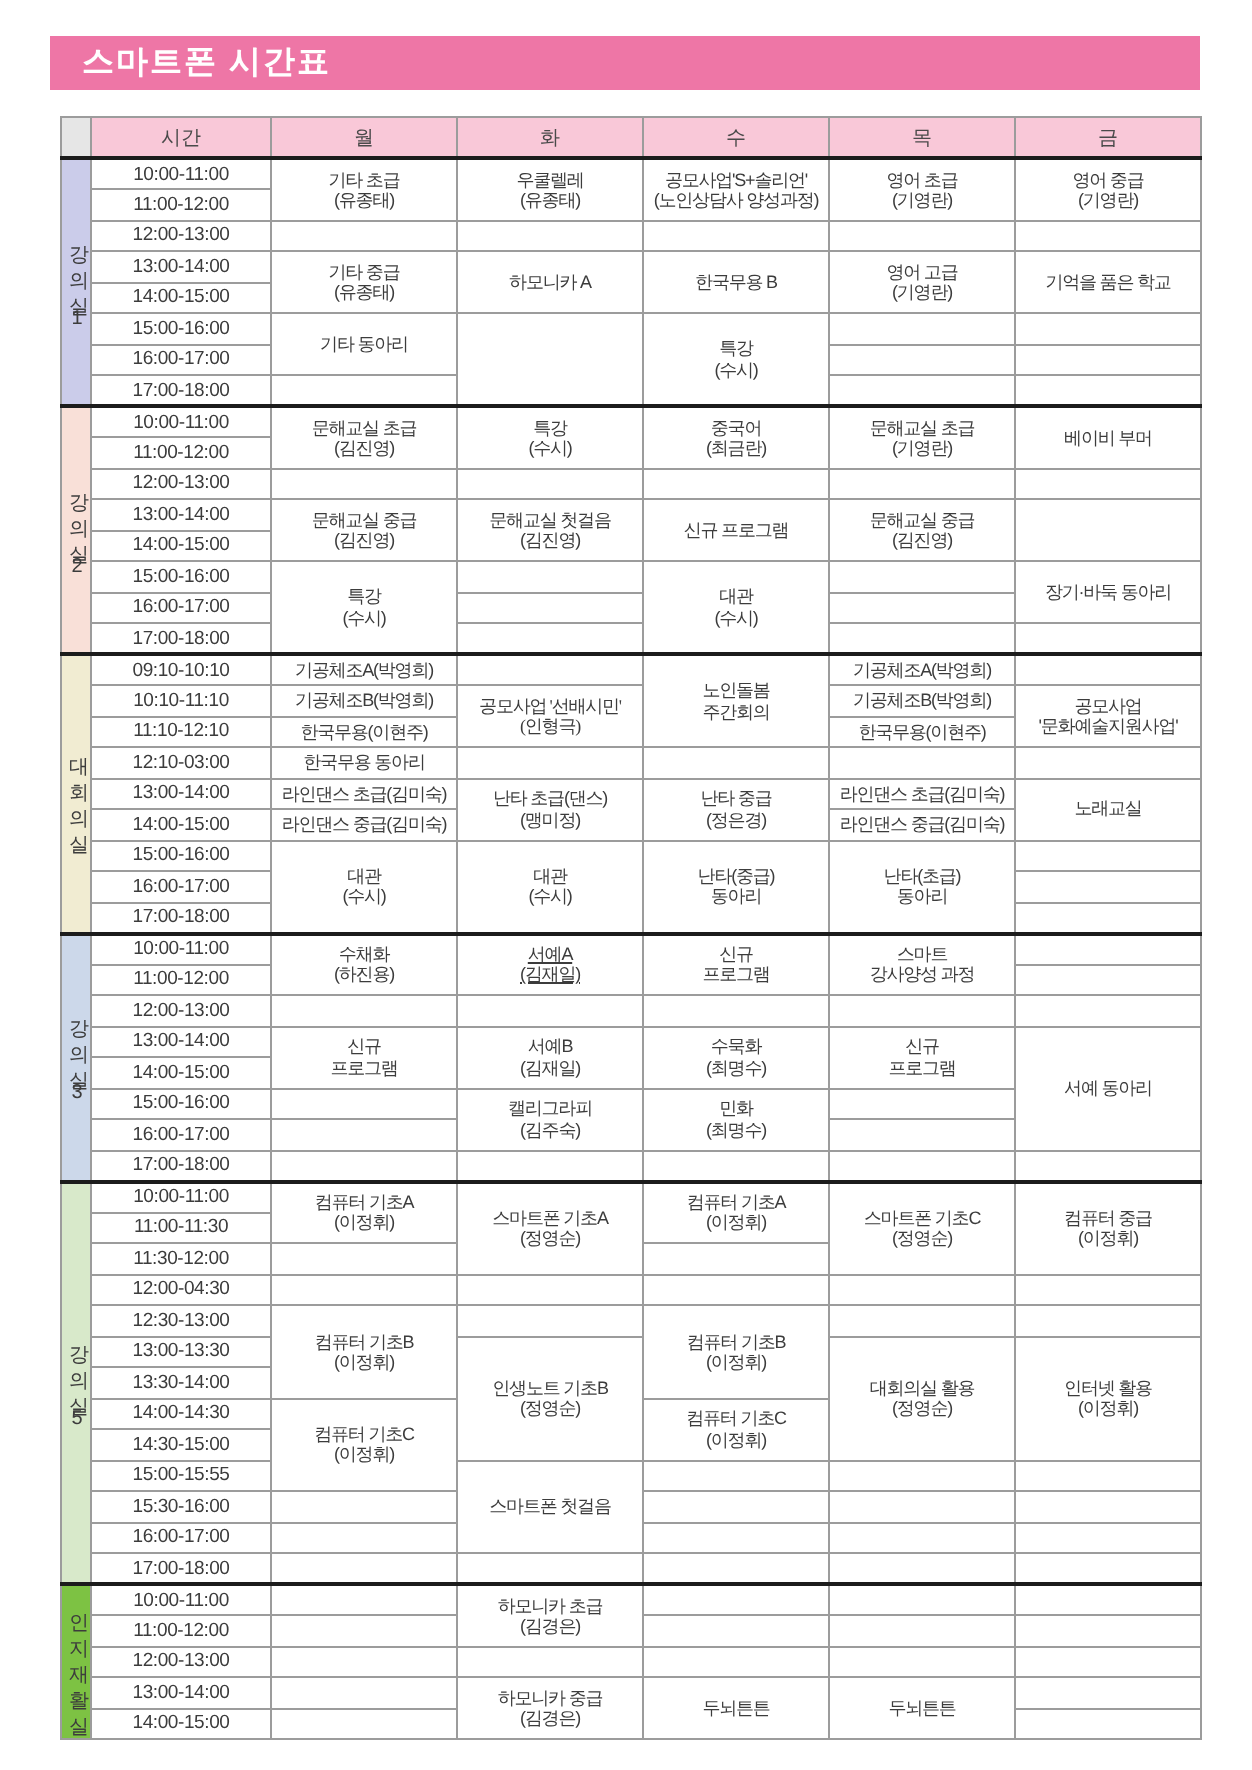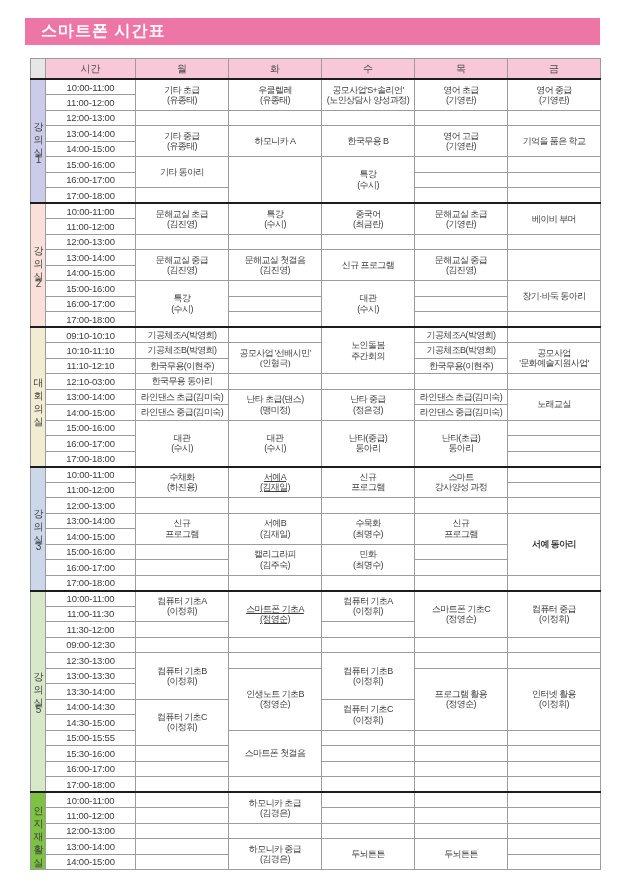--- a/index.html
+++ b/index.html
@@ -296,21 +296,21 @@
       <tr>
         <td class="time">13:00-14:00</td>
         <td class="prog" rowspan="2" style="color: rgb(60, 60, 60);">신규
 프로그램</td>
         <td class="prog" rowspan="2" style="color: rgb(60, 60, 60);">서예B
 (김재일)</td>
         <td class="prog" rowspan="2" style="color: rgb(60, 60, 60);">수묵화
 (최명수)</td>
         <td class="prog" rowspan="2" style="color: rgb(60, 60, 60);">신규
 프로그램</td>
-        <td class="prog" rowspan="4" style="color: rgb(60, 60, 60); font-weight: bold;">서예 동아리</td>
+        <td class="prog" rowspan="4" style="color: rgb(60, 60, 60);">서예 동아리</td>
       </tr>
       <tr>
         <td class="time">14:00-15:00</td>
       </tr>
       <tr>
         <td class="time">15:00-16:00</td>
         <td class="prog" rowspan="1" style="color: rgb(60, 60, 60);"></td>
         <td class="prog" rowspan="2" style="color: rgb(60, 60, 60);">캘리그라피
 (김주숙)</td>
         <td class="prog" rowspan="2" style="color: rgb(60, 60, 60);">민화
@@ -332,60 +332,60 @@
       </tr>
     </tbody>
     <tbody class="section">
       <tr>
         <th class="room" rowspan="13" style="background: rgb(216, 233, 202);">
           <div class="vtext">강의실5</div>
         </th>
         <td class="time">10:00-11:00</td>
         <td class="prog" rowspan="2" style="color: rgb(60, 60, 60);">컴퓨터 기초A
 (이정휘)</td>
-        <td class="prog" rowspan="3" style="color: rgb(60, 60, 60); text-decoration: underline;">스마트폰 기초A
+        <td class="prog" rowspan="3" style="color: rgb(60, 60, 60);">스마트폰 기초A
 (정영순)</td>
         <td class="prog" rowspan="2" style="color: rgb(60, 60, 60);">컴퓨터 기초A
 (이정휘)</td>
         <td class="prog" rowspan="3" style="color: rgb(60, 60, 60);">스마트폰 기초C
 (정영순)</td>
         <td class="prog" rowspan="3" style="color: rgb(60, 60, 60);">컴퓨터 중급
 (이정휘)</td>
       </tr>
       <tr>
         <td class="time">11:00-11:30</td>
       </tr>
       <tr>
         <td class="time">11:30-12:00</td>
         <td class="prog" rowspan="1" style="color: rgb(60, 60, 60);"></td>
         <td class="prog" rowspan="1" style="color: rgb(60, 60, 60);"></td>
       </tr>
       <tr>
-        <td class="time">09:00-12:30</td>
+        <td class="time">12:00-04:30</td>
         <td class="prog" rowspan="1" style="color: rgb(60, 60, 60);"></td>
         <td class="prog" rowspan="1" style="color: rgb(60, 60, 60);"></td>
         <td class="prog" rowspan="1" style="color: rgb(60, 60, 60);"></td>
         <td class="prog" rowspan="1" style="color: rgb(60, 60, 60);"></td>
         <td class="prog" rowspan="1" style="color: rgb(60, 60, 60);"></td>
       </tr>
       <tr>
         <td class="time">12:30-13:00</td>
         <td class="prog" rowspan="3" style="color: rgb(60, 60, 60);">컴퓨터 기초B
 (이정휘)</td>
         <td class="prog" rowspan="1" style="color: rgb(60, 60, 60);"></td>
         <td class="prog" rowspan="3" style="color: rgb(60, 60, 60);">컴퓨터 기초B
 (이정휘)</td>
         <td class="prog" rowspan="1" style="color: rgb(60, 60, 60);"></td>
         <td class="prog" rowspan="1" style="color: rgb(60, 60, 60);"></td>
       </tr>
       <tr>
         <td class="time">13:00-13:30</td>
         <td class="prog" rowspan="4" style="color: rgb(60, 60, 60);">인생노트 기초B
 (정영순)</td>
-        <td class="prog" rowspan="4" style="color: rgb(60, 60, 60);">프로그램 활용
+        <td class="prog" rowspan="4" style="color: rgb(60, 60, 60);">대회의실 활용
 (정영순)</td>
         <td class="prog" rowspan="4" style="color: rgb(60, 60, 60);">인터넷 활용
 (이정휘)</td>
       </tr>
       <tr>
         <td class="time">13:30-14:00</td>
       </tr>
       <tr>
         <td class="time">14:00-14:30</td>
         <td class="prog" rowspan="3" style="color: rgb(60, 60, 60);">컴퓨터 기초C

